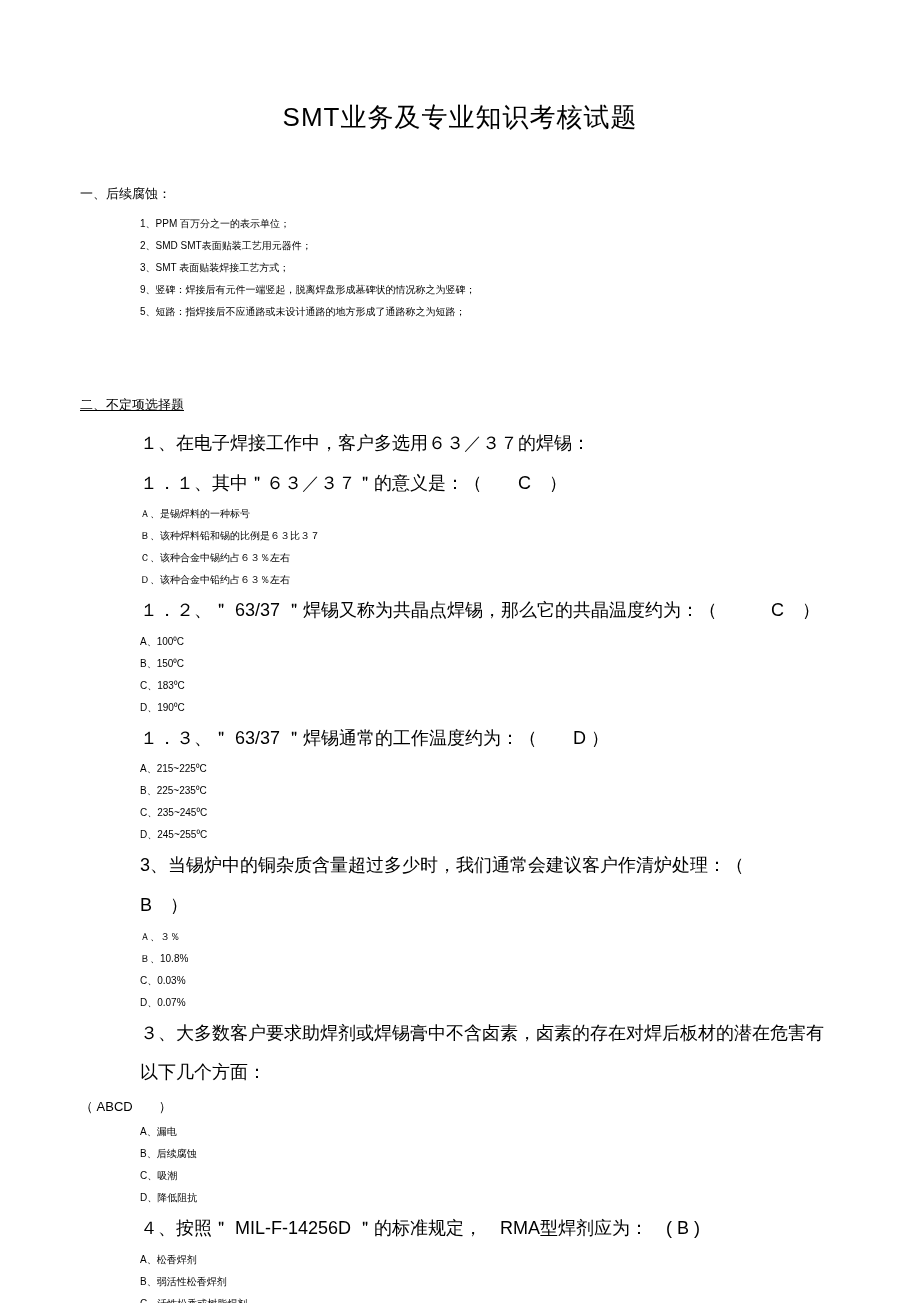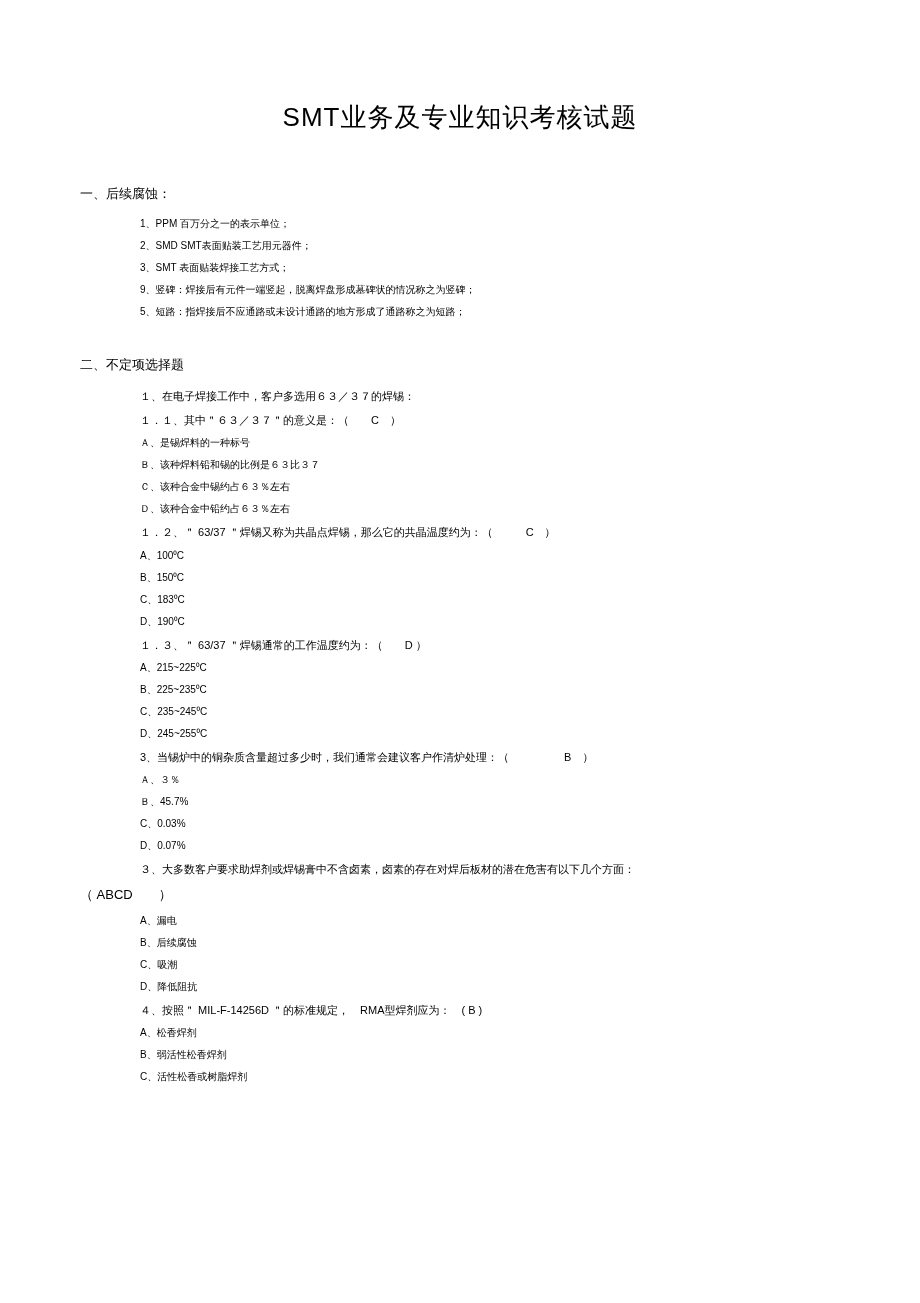--- a/index.html
+++ b/index.html
@@ -22,21 +22,21 @@
       font-size: 13px;
       margin-top: 30px;
       margin-bottom: 10px;
     }
     .item {
       font-size: 10px;
       line-height: 2.2;
       padding-left: 60px;
     }
     .question {
-      font-size: 11px;
+      font-size: 18px;
       line-height: 2.2;
       padding-left: 60px;
     }
     .option {
       font-size: 10px;
       line-height: 2.2;
       padding-left: 60px;
     }
     .q3-continuation {
       font-size: 13px;
@@ -49,21 +49,21 @@
 
 <div class="title">SMT业务及专业知识考核试题</div>
 
 <div class="section-header">一、后续腐蚀：</div>
 <div class="item">1、PPM 百万分之一的表示单位；</div>
 <div class="item">2、SMD  SMT表面贴装工艺用元器件；</div>
 <div class="item">3、SMT  表面贴装焊接工艺方式；</div>
 <div class="item">9、竖碑：焊接后有元件一端竖起，脱离焊盘形成墓碑状的情况称之为竖碑；</div>
 <div class="item">5、短路：指焊接后不应通路或未设计通路的地方形成了通路称之为短路；</div>
 
-<div class="section-header" style="margin-top:33px;">二、不定项选择题</div>
+<div class="section-header" style="margin-top:73px;text-decoration:underline;">二、不定项选择题</div>
 
 <div class="question">１、在电子焊接工作中，客户多选用６３／３７的焊锡：</div>
 
 <div class="question">１．１、其中＂６３／３７＂的意义是：（　　C　）</div>
 <div class="option">Ａ、是锡焊料的一种标号</div>
 <div class="option">Ｂ、该种焊料铅和锡的比例是６３比３７</div>
 <div class="option">Ｃ、该种合金中锡约占６３％左右</div>
 <div class="option">Ｄ、该种合金中铅约占６３％左右</div>
 
 <div class="question">１．２、＂ 63/37 ＂焊锡又称为共晶点焊锡，那么它的共晶温度约为：（　　　C　）</div>
@@ -73,21 +73,21 @@
 <div class="option">D、190⁰C</div>
 
 <div class="question">１．３、＂ 63/37 ＂焊锡通常的工作温度约为：（　　D  ）</div>
 <div class="option">A、215~225⁰C</div>
 <div class="option">B、225~235⁰C</div>
 <div class="option">C、235~245⁰C</div>
 <div class="option">D、245~255⁰C</div>
 
 <div class="question">3、当锡炉中的铜杂质含量超过多少时，我们通常会建议客户作清炉处理：（　　　　　B　）</div>
 <div class="option">Ａ、３％</div>
-<div class="option">Ｂ、45.7%</div>
+<div class="option">Ｂ、10.8%</div>
 <div class="option">C、0.03%</div>
 <div class="option">D、0.07%</div>
 
 <div class="question">３、大多数客户要求助焊剂或焊锡膏中不含卤素，卤素的存在对焊后板材的潜在危害有以下几个方面：</div>
 <div class="q3-continuation">（  ABCD　　）</div>
 <div class="option">A、漏电</div>
 <div class="option">B、后续腐蚀</div>
 <div class="option">C、吸潮</div>
 <div class="option">D、降低阻抗</div>
 

